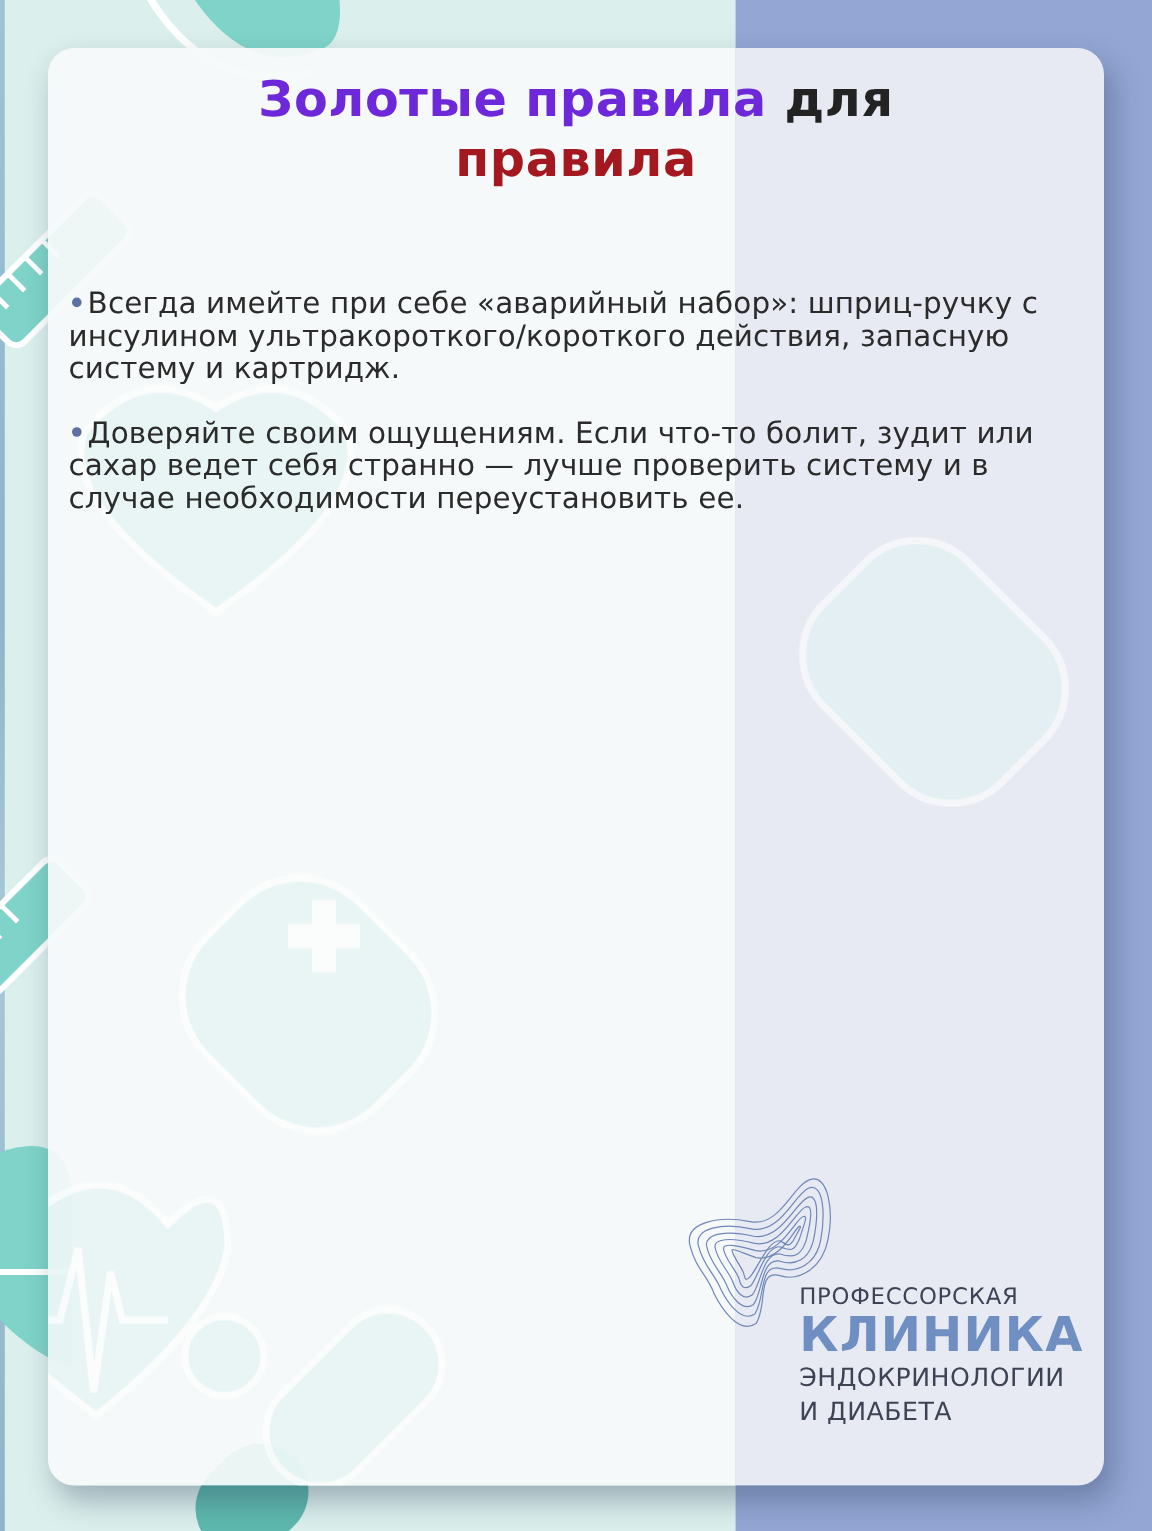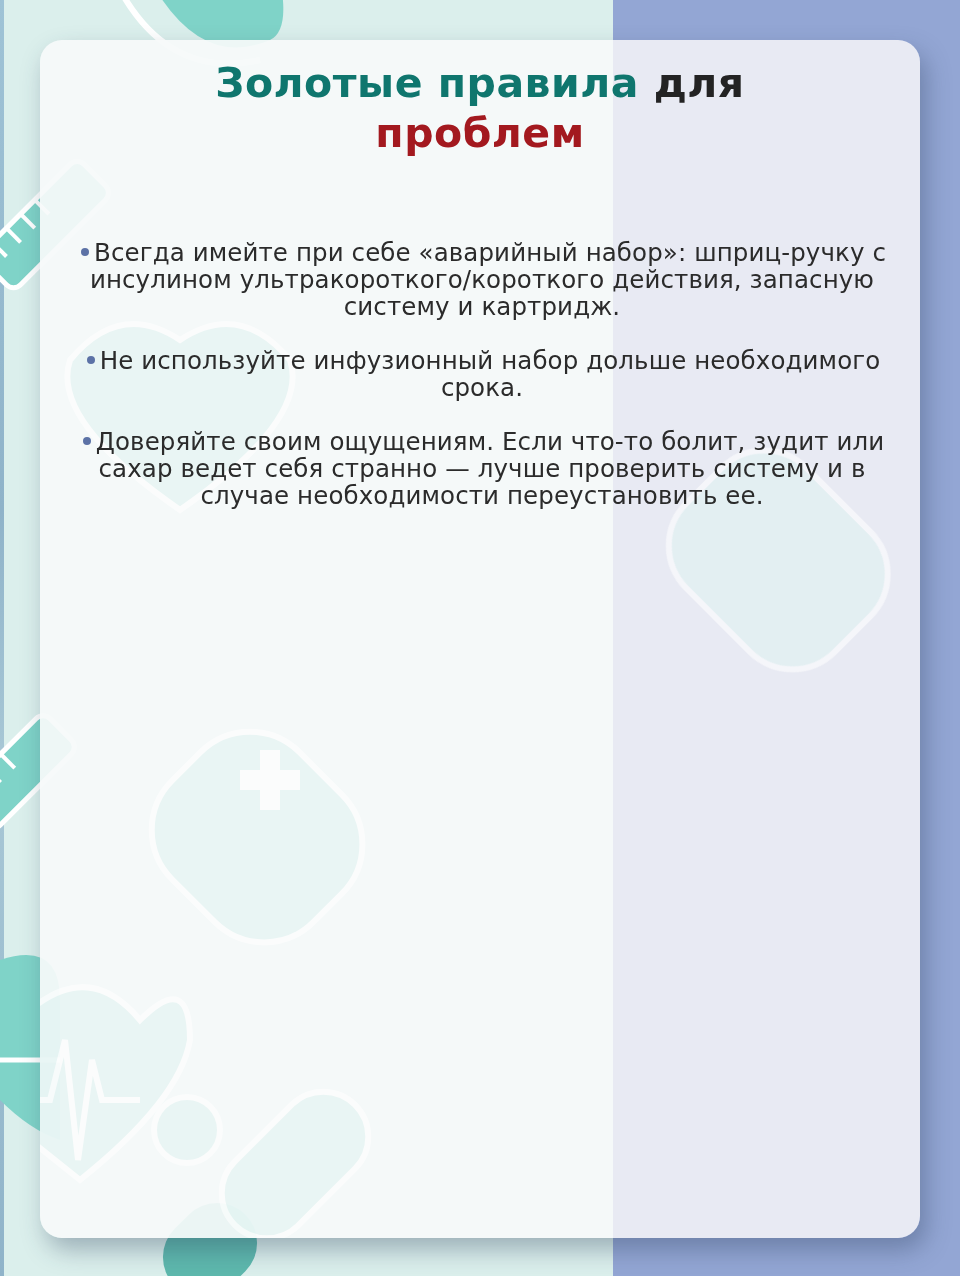--- a/index.html
+++ b/index.html
@@ -34,27 +34,26 @@
       position: absolute; left: 573px; top: 0; width: 307px; height: 100%;
       background: #e8eaf3;
     }
     .card-deco { position: absolute; left: 0; top: 0; }
     .content { position: absolute; left: 0; top: 0; width: 880px; height: 100%; }
     .title {
       position: absolute; left: 0; top: 18px; width: 880px; text-align: center;
       font-size: 41px; line-height: 50px; font-weight: 600; letter-spacing: 0.5px;
       color: #232323;
     }
-    .title .gold { color: #0f766e; text-align: right; }
+    .title .gold { color: #6d28d9; text-align: right; }
     .title .red { color: #a3191f; }
     .items { position: absolute; left: 17px; top: 199px; width: 850px; }
     .item {
       font-size: 24.5px; line-height: 27px; color: #2b2b2b; margin-bottom: 27px;
       letter-spacing: 0.1px;
-      text-align: center;
     }
     .bullet {
       display: inline-block; width: 8px; height: 8px; border-radius: 50%;
       background: #5c72a6; vertical-align: middle; margin: 0 5px 5px 3px;
     }
     .logo { position: absolute; left: 530px; top: 938px; width: 340px; height: 220px; }
     .logo-mark { position: absolute; left: 0; top: 0; }
     .logo-text { position: absolute; left: 96px; top: 92px; }
     .logo-l1 { font-size: 19px; color: #3c4354; letter-spacing: 0.6px; line-height: 22px; }
     .logo-l2 { font-size: 40px; font-weight: 700; color: #6f8fc3; letter-spacing: 1px; line-height: 42px; }
@@ -113,29 +112,44 @@
       <circle cx="147" cy="1090" r="33"></circle>
       <rect x="170" y="1080" width="170" height="90" rx="45" transform="rotate(-45 255 1125)"></rect>
     </g>
   </svg>
 
   <div class="content">
     <div class="title">
       <div>
         <span class="gold">Золотые правила</span><span> для</span>
       </div>
-      <div class="red">проблем</div>
+      <div class="red">правила</div>
     </div>
 
     <div class="items">
       <div class="item">
         <span class="bullet"></span><span>Всегда имейте при себе «аварийный набор»: шприц-ручку с инсулином ультракороткого/короткого действия, запасную систему и картридж.</span>
       </div>
       <div class="item">
-        <span class="bullet"></span><span>Не используйте инфузионный набор дольше необходимого срока.</span>
-      </div>
-      <div class="item">
         <span class="bullet"></span><span>Доверяйте своим ощущениям. Если что-то болит, зудит или сахар ведет себя странно — лучше проверить систему и в случае необходимости переустановить ее.</span>
       </div>
     </div>
 
+    <div class="logo">
+      <svg class="logo-mark" width="140" height="130" viewBox="0 0 140 130">
+        <g fill="none" stroke="#6f86b8" stroke-width="1">
+          <path d="M5 60 C 0 40, 30 35, 55 40 C 80 45, 90 10, 105 5 C 120 0, 125 30, 120 55 C 115 80, 95 90, 80 85 C 60 80, 70 110, 60 125 C 45 135, 30 110, 25 100 C 20 85, 10 80, 5 60 Z"></path>
+          <path d="M12 60 C 8 45, 33 41, 56 46 C 80 51, 92 17, 104 12 C 116 8, 118 32, 114 55 C 110 76, 94 83, 80 79 C 62 75, 68 104, 59 117 C 47 125, 35 105, 31 97 C 26 84, 16 77, 12 60 Z"></path>
+          <path d="M19 61 C 16 50, 36 47, 57 52 C 80 57, 93 24, 103 20 C 112 16, 112 35, 108 55 C 104 72, 93 77, 80 73 C 64 70, 66 98, 58 109 C 48 116, 39 101, 36 94 C 32 83, 22 75, 19 61 Z"></path>
+          <path d="M26 62 C 24 54, 39 53, 58 58 C 80 63, 93 31, 101 28 C 108 25, 106 38, 102 55 C 98 68, 92 71, 80 67 C 66 65, 64 92, 57 101 C 49 107, 43 97, 41 91 C 38 82, 28 73, 26 62 Z"></path>
+          <path d="M33 63 C 32 58, 42 59, 59 64 C 80 69, 93 38, 99 36 C 104 34, 100 42, 96 55 C 92 64, 90 65, 80 61 C 68 60, 62 86, 56 93 C 50 98, 47 93, 46 88 C 44 81, 34 71, 33 63 Z"></path>
+          <path d="M40 64 C 40 62, 46 65, 60 70 C 80 74, 92 46, 96 44 C 99 43, 95 48, 91 56 C 87 61, 87 60, 80 56 C 70 55, 61 80, 55 86 C 51 90, 51 88, 50 84 C 49 79, 41 70, 40 64 Z"></path>
+        </g>
+      </svg>
+      <div class="logo-text">
+        <div class="logo-l1">ПРОФЕССОРСКАЯ</div>
+        <div class="logo-l2">КЛИНИКА</div>
+        <div class="logo-l3">ЭНДОКРИНОЛОГИИ</div>
+        <div class="logo-l4">И ДИАБЕТА</div>
+      </div>
+    </div>
   </div>
 </div>
 
 </body></html>

